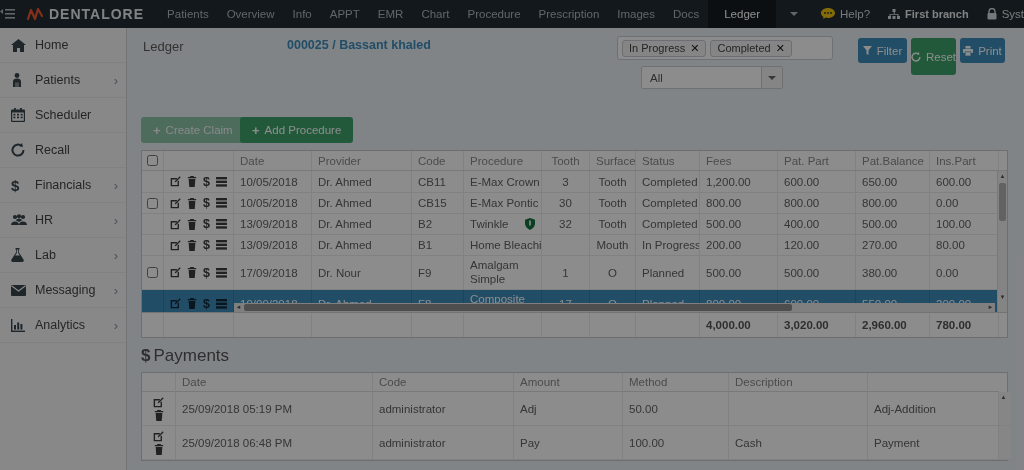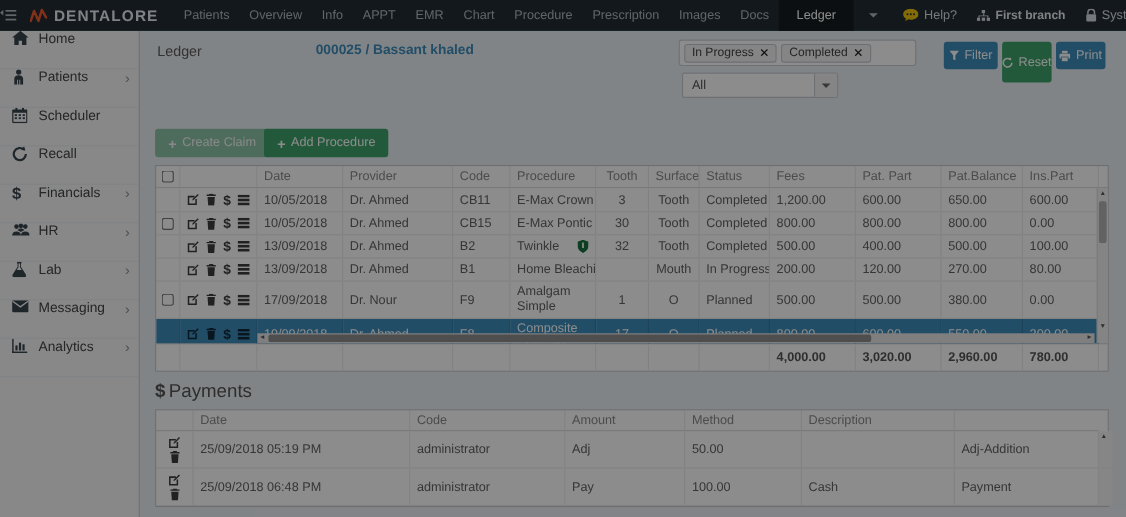--- a/index.html
+++ b/index.html
@@ -1,50 +1,50 @@
 <!DOCTYPE html>
 <html><head>
 <meta charset="utf-8">
 <style>
   * { margin:0; padding:0; box-sizing:border-box; }
   html,body { width:1024px; height:470px; overflow:hidden; }
   body { font-family:"Liberation Sans","DejaVu Sans",sans-serif; font-size:12px; color:#636363; }
-  .screen { position:relative; width:1024px; height:470px; background:#0f766e; overflow:hidden; }
+  .screen { position:relative; width:1024px; height:470px; background:#fdba74; overflow:hidden; }
 
   
   .topbar { position:absolute; left:0; top:0; width:1024px; height:28px; background:#232d33; display:flex; align-items:stretch; color:#aeb9bf; z-index:5; }
   .tb-toggle { width:34px; display:flex; align-items:center; justify-content:center; cursor:pointer; }
   .brand { display:flex; align-items:center; gap:6px; padding:0 14px 0 12px; }
   .brand-text { color:#e9eef1; font-weight:bold; font-size:14px; letter-spacing:1px; }
   .tb-nav { display:flex; align-items:stretch; }
   .tb-item { display:flex; align-items:center; padding:0 9px; font-size:11.5px; cursor:pointer; white-space:nowrap; }
   .tb-item.active { background:#151d21; color:#fff; padding:0 16px; }
   .tb-caret { padding:0 14px; }
   .tb-right { margin-left:auto; display:flex; align-items:stretch; }
   .tb-right .tb-item { gap:5px; color:#d6dde1; }
   .caret-down { width:0; height:0; border-left:4px solid transparent; border-right:4px solid transparent; border-top:4px solid #aeb9bf; display:inline-block; }
   .branch-label { font-weight:bold; font-size:11px; color:#e7ebee; }
   .user-label { font-size:11.5px; color:#dbe1e4; }
 
   
   .sidebar { position:absolute; left:0; top:28px; width:127px; height:442px; background:#f7f8fa; border-right:1px solid #d0d4da; z-index:4; }
-  .sb-item { display:flex; align-items:flex-start; height:35px; padding:0 8px 0 11px; border-bottom:1px solid #e9ebee; color:#454545; font-size:12.5px; cursor:pointer; }
+  .sb-item { display:flex; align-items:center; height:35px; padding:0 8px 0 11px; border-bottom:1px solid #e9ebee; color:#454545; font-size:12.5px; cursor:pointer; }
   .sb-icon { width:24px; display:flex; align-items:center; justify-content:flex-start; color:#39454e; }
   .sb-label { flex:1; }
   .sb-chevron { color:#8a9299; font-size:13px; }
 
   
   .content { position:absolute; left:127px; top:28px; width:897px; height:442px; background:#ecf0f5; z-index:3; }
   .page-title { position:absolute; left:16px; top:11px; font-size:13px; color:#5b5b5b; }
   .patient-link { position:absolute; left:160px; top:10px; font-size:12.5px; font-weight:bold; color:#3c8dbc; cursor:pointer; }
 
   .tagbox { position:absolute; left:490px; top:8px; width:216px; height:24px; background:#fff; border:1px solid #c9ced4; border-radius:3px; display:flex; align-items:center; gap:4px; padding:0 4px; }
   .tag { display:flex; align-items:center; gap:5px; background:#f2f2f2; border:1px solid #c4c9cf; border-radius:3px; padding:1px 6px; font-size:11px; color:#444; white-space:nowrap; }
   .tag-x { font-weight:bold; color:#222; font-size:11px; cursor:pointer; }
-  .statusselect { position:absolute; left:493px; top:38px; width:142px; height:23px; background:#fff; border:1px solid #c9ced4; border-radius:2px; display:flex; align-items:center; cursor:pointer; }
+  .statusselect { position:absolute; left:514px; top:38px; width:142px; height:23px; background:#fff; border:1px solid #c9ced4; border-radius:2px; display:flex; align-items:center; cursor:pointer; }
   .statusselect .val { flex:1; padding:0 8px; font-size:11.5px; color:#555; }
   .statusselect .dd { width:21px; height:100%; border-left:1px solid #c9ced4; background:#f3f3f3; display:flex; align-items:center; justify-content:center; }
 
   .btn { display:inline-flex; align-items:center; justify-content:center; gap:5px; border:none; border-radius:3px; color:#fff; font-size:11.5px; cursor:pointer; font-family:inherit; }
   .btn-filter { position:absolute; left:731px; top:10px; width:49px; height:25px; background:#3c8dbc; }
   .btn-reset  { position:absolute; left:784px; top:10px; width:45px; height:37px; background:#3ea36b; }
   .btn-print  { position:absolute; left:833px; top:10px; width:45px; height:25px; background:#3c8dbc; }
 
   .section-title { position:absolute; font-size:17px; color:#555; display:flex; align-items:center; gap:3px; }
   .ledger-title { left:14px; top:66px; }

